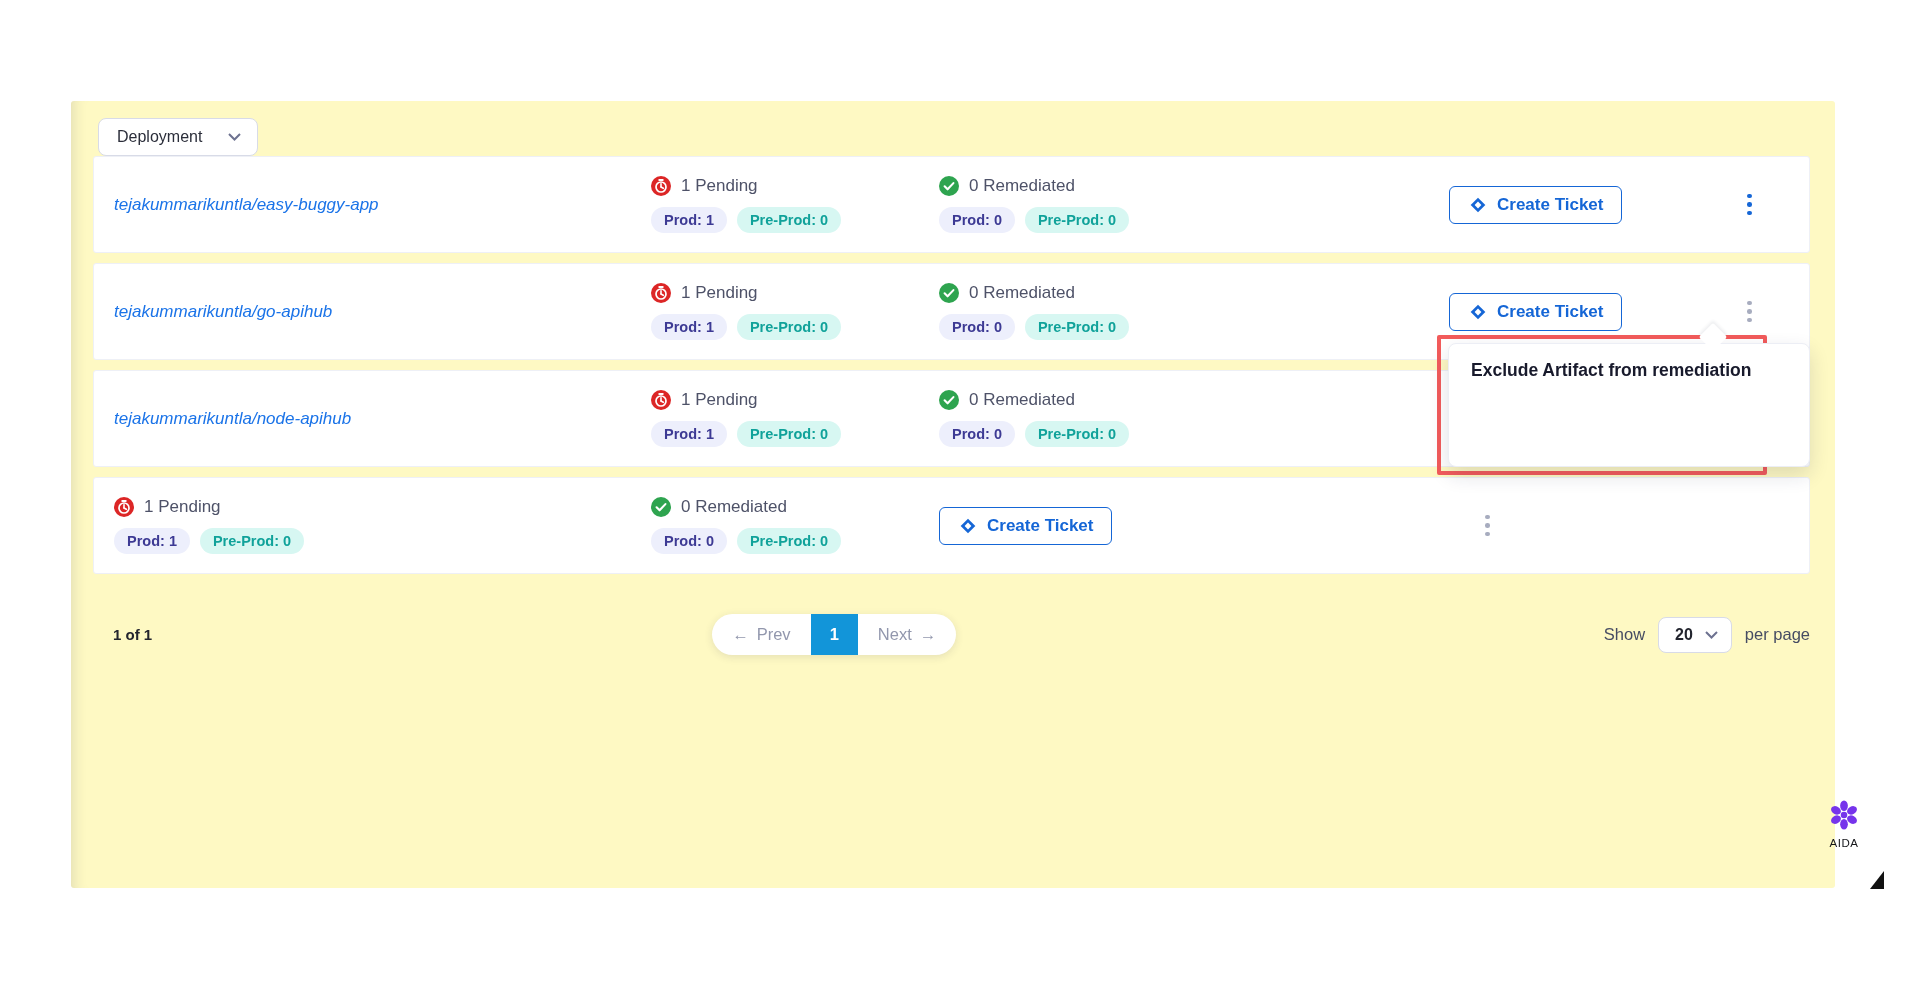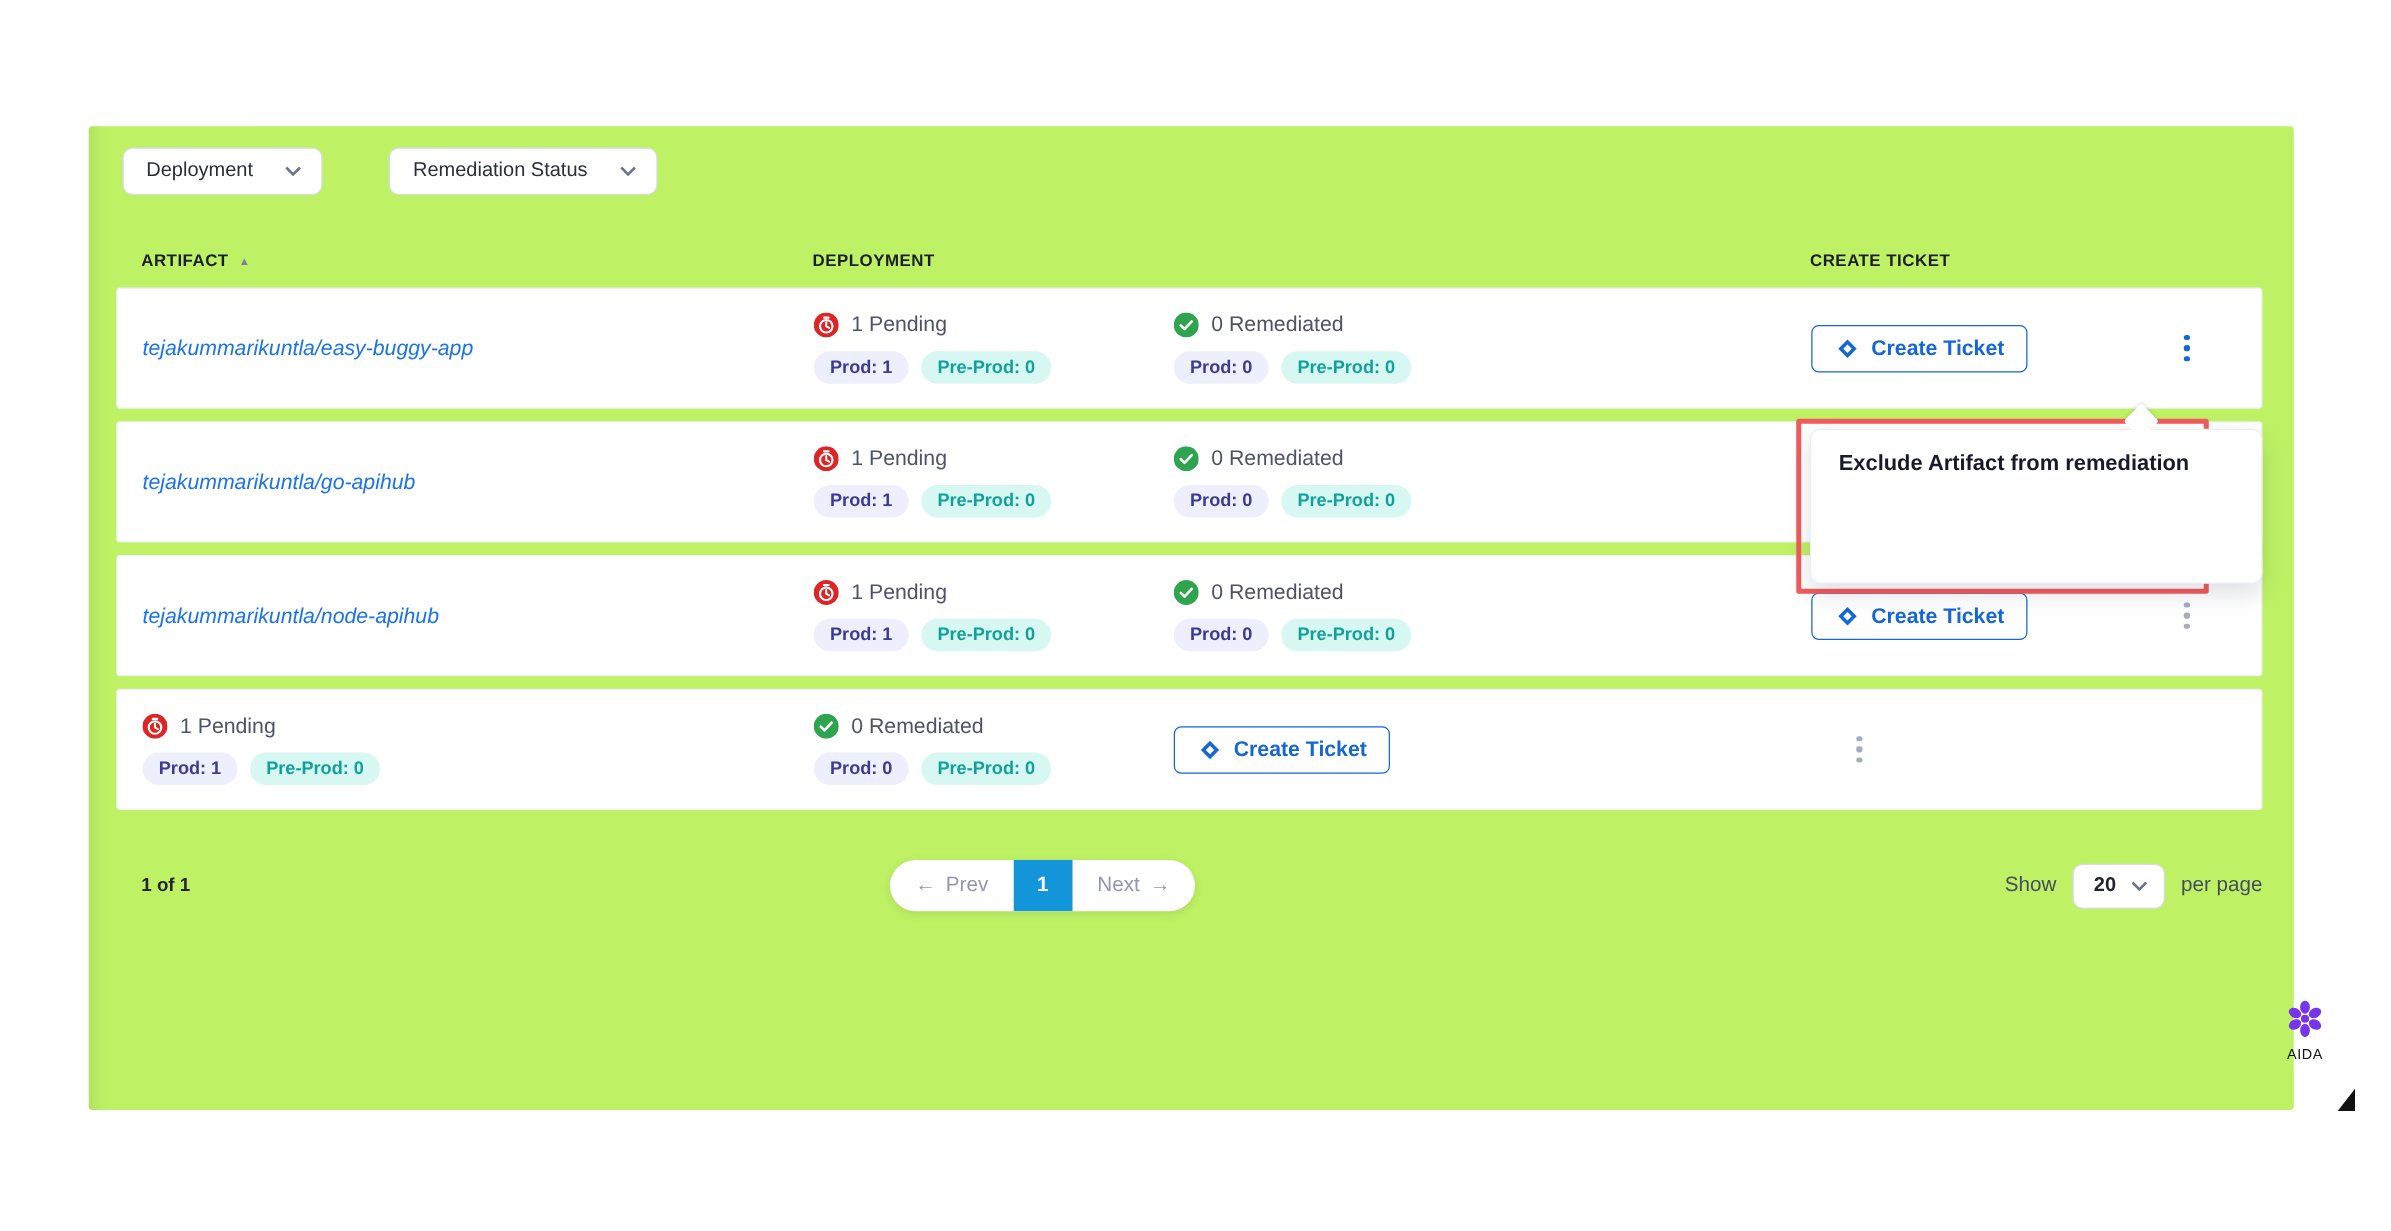--- a/index.html
+++ b/index.html
@@ -1,21 +1,21 @@
 <!DOCTYPE html>
 <html><head>
 <meta charset="utf-8">
 <style>
   * { margin:0; padding:0; box-sizing:border-box; }
   html,body { width:1913px; height:985px; background:#ffffff; overflow:hidden;
               font-family:"Liberation Sans", sans-serif; }
 
   .panel {
     position:absolute; left:71px; top:101px; width:1764px; height:787px;
-    background:#bef264; border-radius:3px;
+    background:#fef9c3; border-radius:3px;
     box-shadow: inset 16px 0 16px -16px rgba(40,45,80,0.18);
   }
 
   
   .filters { display:flex; gap:53px; padding:17px 0 0 27px; }
   .filter-btn {
     display:flex; align-items:center; gap:26px; background:#fff;
     border:1px solid #d8dbe7; border-radius:8px; padding:9px 16px 9px 18px;
     font-size:16px; color:#2b2e3a; font-family:inherit; cursor:pointer; font-weight:500;
   }
@@ -130,42 +130,22 @@
 
 <div class="panel">
 
   <div class="filters">
     <button class="filter-btn">
       <span>Deployment</span>
       <svg class="chev" viewBox="0 0 13 8">
           <polyline points="1,1 6.5,6.5 12,1"></polyline>
         </svg>
     </button>
-    <button class="filter-btn">
-      <span>Remediation Status</span>
-      <svg class="chev" viewBox="0 0 13 8">
-          <polyline points="1,1 6.5,6.5 12,1"></polyline>
-        </svg>
-    </button>
   </div>
 
-  <div class="thead grid">
-    <div class="th">
-      <span>ARTIFACT</span>
-      <span class="sort">▲</span>
-    </div>
-    <div class="th">
-      <span>DEPLOYMENT</span>
-    </div>
-    <div class="th"></div>
-    <div class="th">
-      <span>CREATE TICKET</span>
-    </div>
-    <div class="th"></div>
-  </div>
 
   <div class="rows">
 
     <div class="row grid">
       <div>
         <a class="link">tejakummarikuntla/easy-buggy-app</a>
       </div>
       <div>
         <div class="stat">
           <svg class="ic" viewBox="0 0 20 20">

